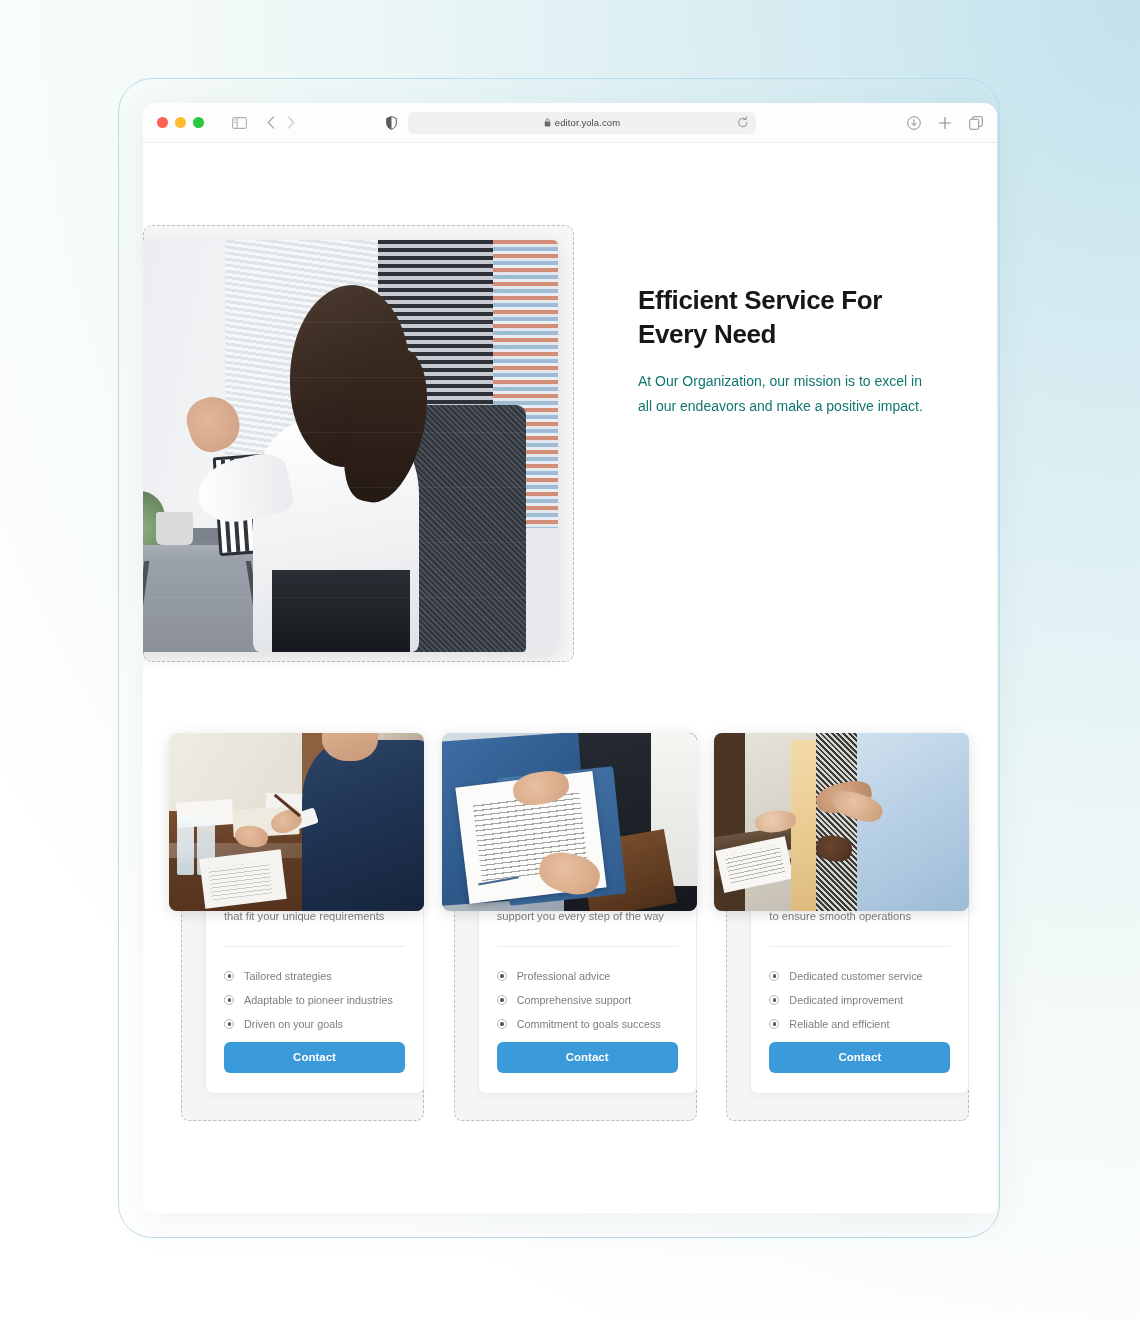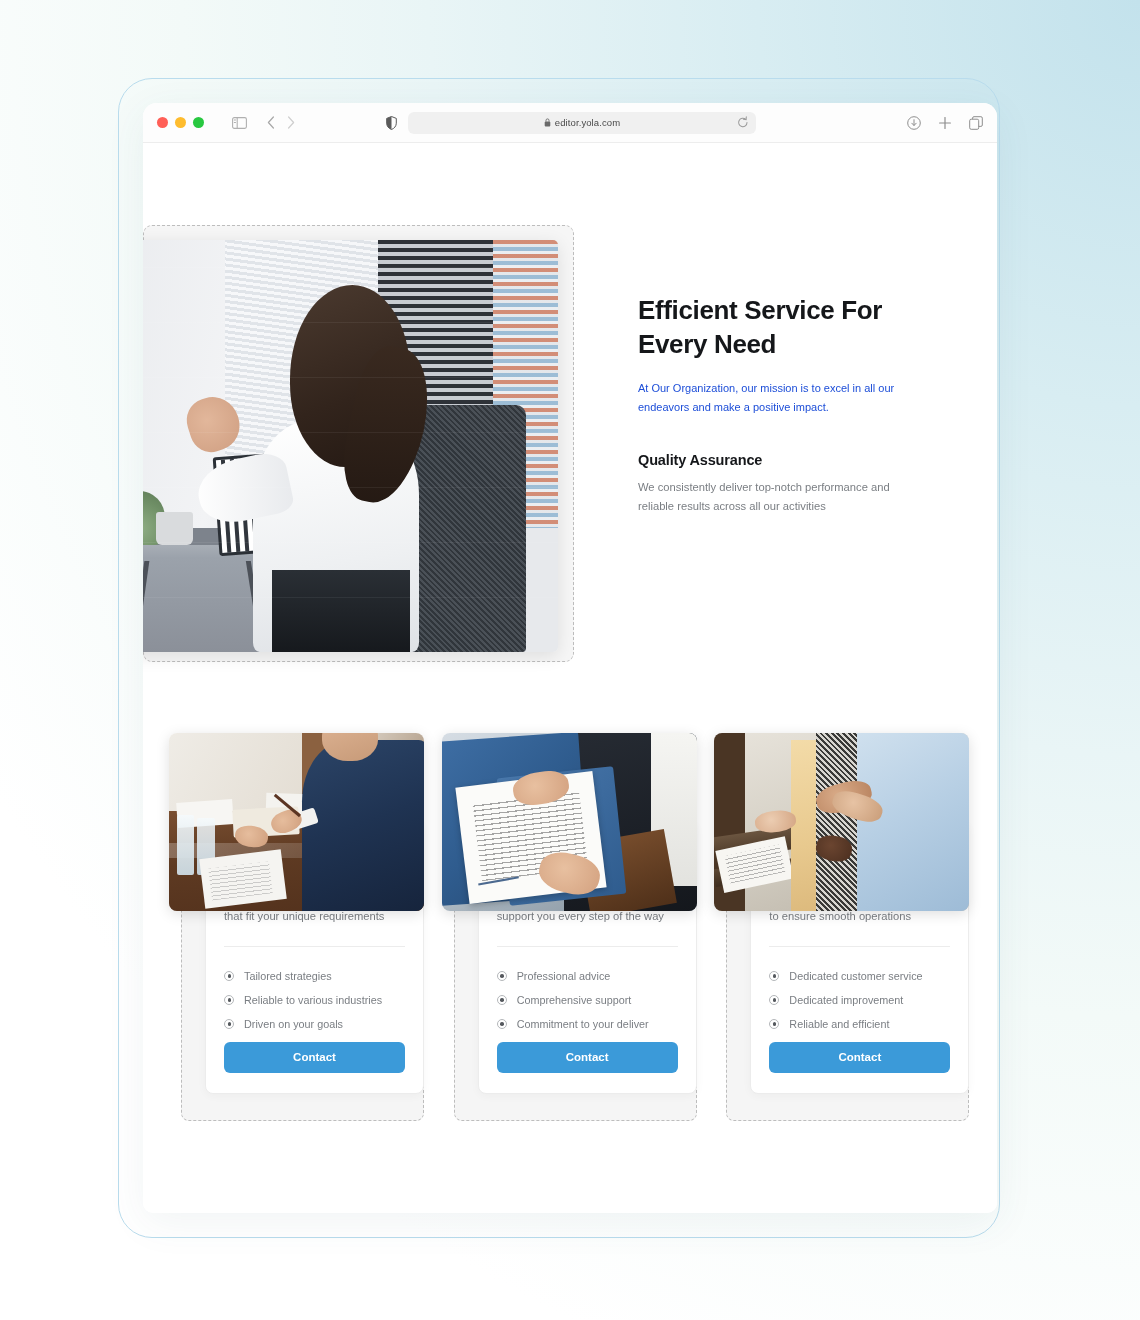--- a/index.html
+++ b/index.html
@@ -219,34 +219,34 @@
     position: absolute; inset: 0;
     background-image:
       repeating-linear-gradient(0deg, transparent 0 54px, rgba(255,255,255,0.12) 54px 55px);
     opacity: .5;
   }
 
   
   #hero-copy {
     position: absolute;
     left: 495px;
-    top: 150px;
+    top: 140px;
     width: 290px;
   }
   #hero-title {
     font-size: 26px;
     font-weight: bold;
     color: #15171a;
     line-height: 1.32;
     letter-spacing: -0.35px;
   }
   #hero-subtitle {
     margin-top: 17px;
-    font-size: 11px;
-    color: #1d4ed8;
+    font-size: 14px;
+    color: #0f766e;
     line-height: 1.78;
   }
   .feature-block { margin-top: 34px; }
   .feature-title {
     font-size: 14.5px;
     font-weight: bold;
     color: #15171a;
     letter-spacing: -0.15px;
   }
   .feature-desc {
@@ -552,43 +552,39 @@
         <div class="hero-ponytail"></div>
         <div class="hero-skirt"></div>
         <div class="hero-watermarks"></div>
       </div>
     </div>
 
     <div id="hero-copy">
       <h1 id="hero-title">Efficient Service For Every Need</h1>
       <p id="hero-subtitle">At Our Organization, our mission is to excel in all our endeavors and make a positive impact.</p>
 
-      <div class="feature-block">
-        <div class="feature-title">Quality Assurance</div>
-        <div class="feature-desc">We consistently deliver top-notch performance and reliable results across all our activities</div>
-      </div>
 
     </div>
 
     <div id="cards-row">
 
       <div class="card-unit">
         <div class="card-dashed"></div>
         <div class="card-body">
           <div class="card-title">Custom Solutions</div>
           <div class="card-desc">We provide personalized services that fit your unique requirements</div>
           <div class="card-divider"></div>
           <ul class="card-list">
             <li>
                 <span class="bullet-dot"></span>
                 <span>Tailored strategies</span>
               </li>
             <li>
                 <span class="bullet-dot"></span>
-                <span>Reliable to various industries</span>
+                <span>Adaptable to pioneer industries</span>
               </li>
             <li>
                 <span class="bullet-dot"></span>
                 <span>Driven on your goals</span>
               </li>
           </ul>
           <button class="contact-button">Contact</button>
         </div>
         <div class="card-image">
           <div class="ci">
@@ -623,21 +619,21 @@
             <li>
                 <span class="bullet-dot"></span>
                 <span>Professional advice</span>
               </li>
             <li>
                 <span class="bullet-dot"></span>
                 <span>Comprehensive support</span>
               </li>
             <li>
                 <span class="bullet-dot"></span>
-                <span>Commitment to your deliver</span>
+                <span>Commitment to goals success</span>
               </li>
           </ul>
           <button class="contact-button">Contact</button>
         </div>
         <div class="card-image">
           <div class="ci">
             <div class="c2-bg"></div>
               <div class="c2-suit"></div>
               <div class="c2-shirt"></div>
             <div class="c2-folder"></div>

